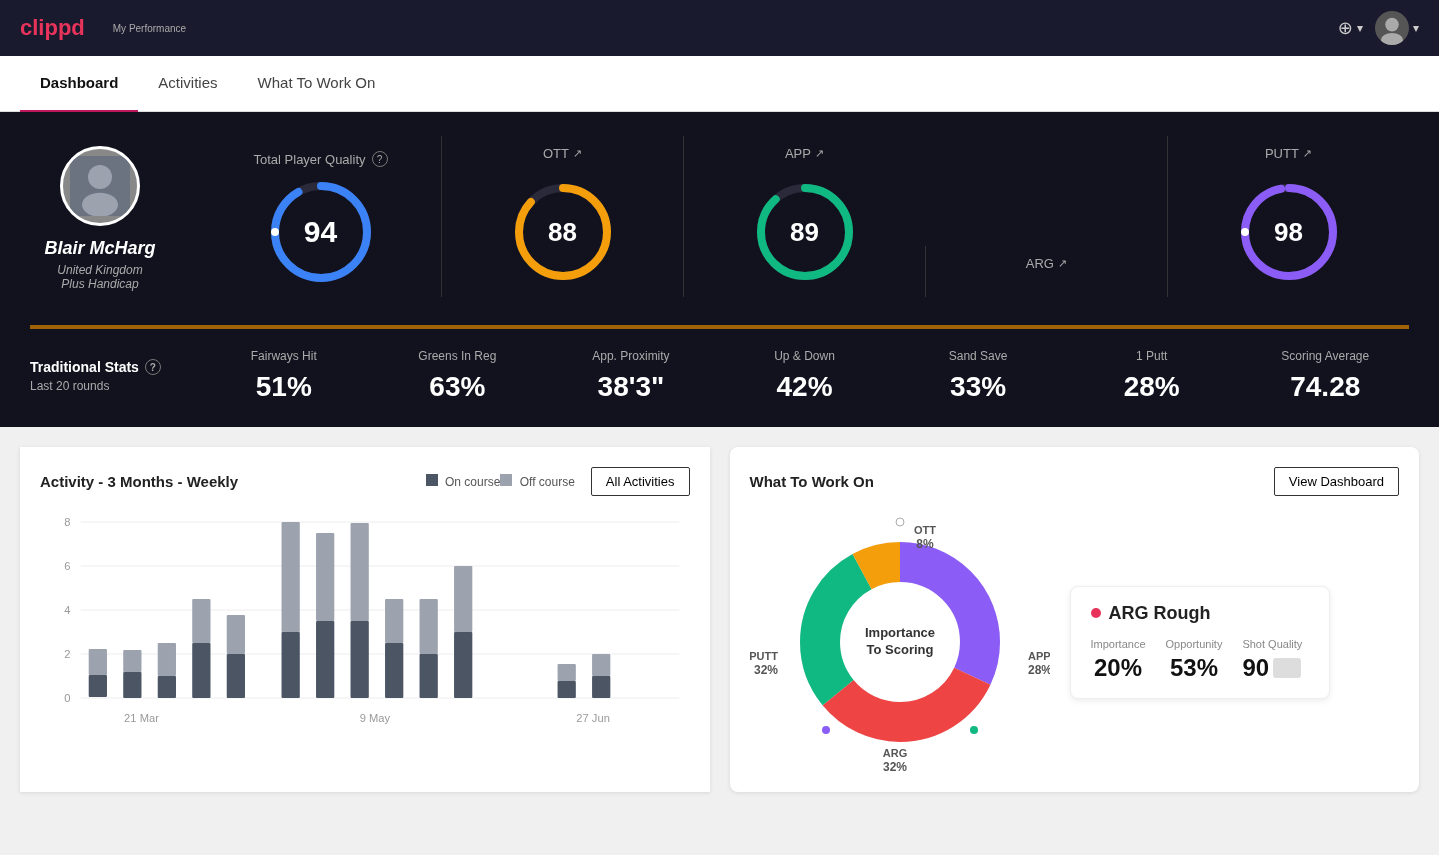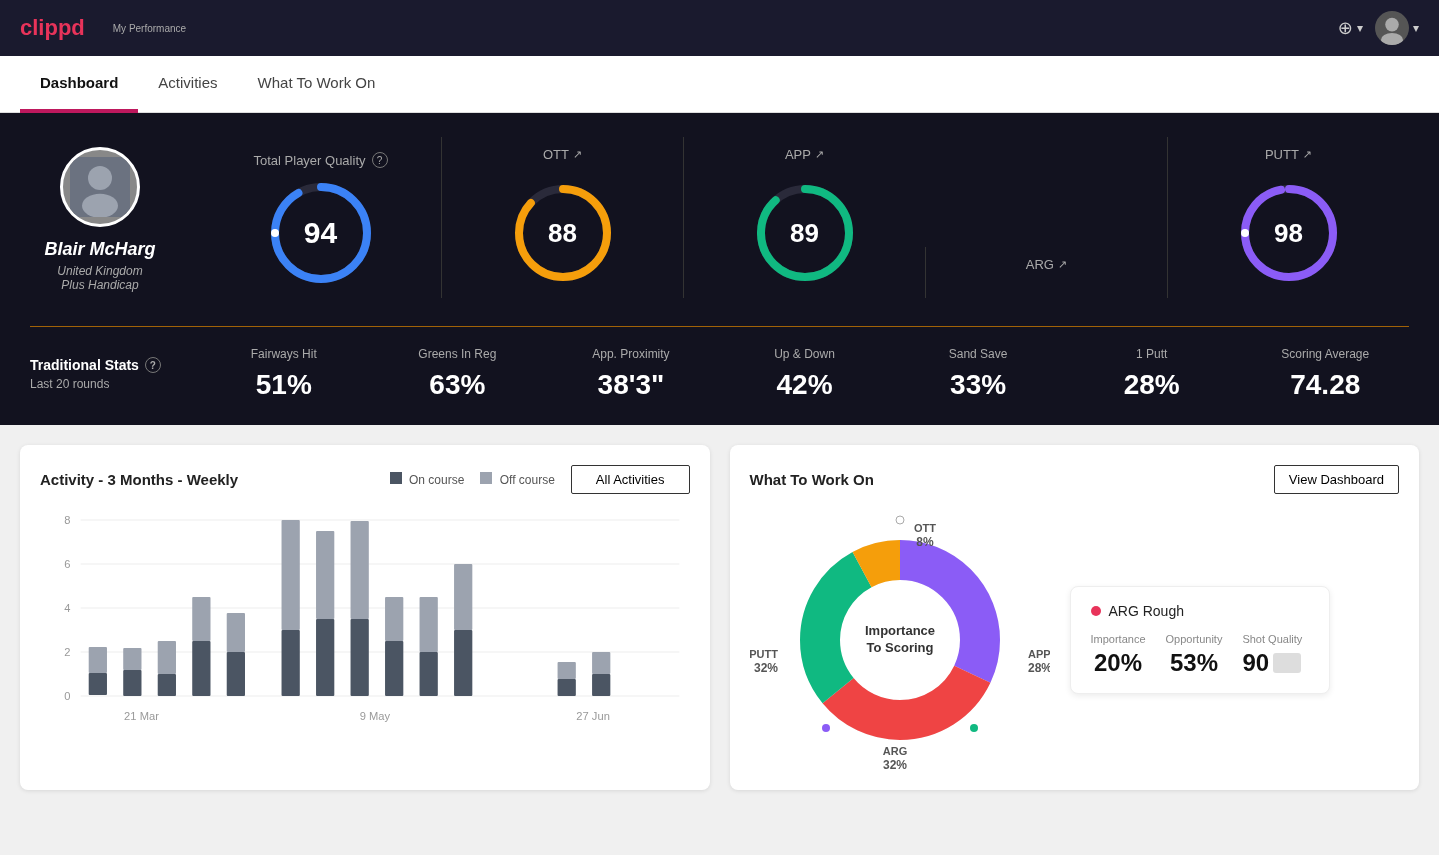--- a/index.html
+++ b/index.html
@@ -66,21 +66,21 @@
     .nav-tab {
       padding: 18px 20px;
       cursor: pointer;
       font-size: 15px;
       color: #444;
       border-bottom: 3px solid transparent;
       margin-bottom: -1px;
     }
     .nav-tab.active {
       color: #111;
-      border-bottom: 4px solid #be185d;
+      border-bottom: 2px solid #be185d;
       font-weight: 600;
     }
 
     
     .stats-section {
       background: #12121f;
       color: #fff;
       padding: 24px 30px;
     }
     .stats-top {
@@ -200,21 +200,21 @@
     .ring-value-sm {
       font-size: 26px;
     }
 
     
     .trad-stats {
       display: flex;
       align-items: center;
       margin-top: 28px;
       padding-top: 20px;
-      border-top: 1px solid #a16207;
+      border-top: 4px solid #a16207;
       gap: 30px;
     }
     .trad-label-group {
       min-width: 140px;
     }
     .trad-label {
       font-size: 14px;
       font-weight: 600;
       color: #fff;
       display: flex;
@@ -250,21 +250,21 @@
     
     .bottom-section {
       display: flex;
       gap: 20px;
       padding: 20px;
       background: #f0f0f0;
     }
     .chart-card {
       flex: 1;
       background: #fff;
-      border-radius: 8px;
+      border-radius: 0;
       padding: 20px;
       box-shadow: 0 1px 4px rgba(0,0,0,0.1);
     }
     .work-card {
       flex: 1;
       background: #fff;
       border-radius: 8px;
       padding: 20px;
       box-shadow: 0 1px 4px rgba(0,0,0,0.1);
     }
@@ -276,34 +276,33 @@
       margin-bottom: 16px;
     }
     .card-title {
       font-size: 15px;
       font-weight: 600;
       color: #222;
     }
     .legend {
       display: flex;
       align-items: flex-start;
-      gap: 16px;
       font-size: 12px;
       color: #555;
     }
     .legend-dot {
       width: 12px;
       height: 12px;
       display: inline-block;
       margin-right: 4px;
     }
     .all-activities-btn {
       border: 1px solid #333;
       background: #fff;
-      padding: 6px 24px;
+      padding: 6px 14px;
       font-size: 13px;
       cursor: pointer;
       border-radius: 2px;
     }
     .view-dashboard-btn {
       border: 1px solid #333;
       background: #fff;
       padding: 6px 14px;
       font-size: 13px;
       cursor: pointer;
@@ -332,22 +331,22 @@
       border: 1px solid #eee;
       border-radius: 8px;
       padding: 16px 20px;
       box-shadow: 0 2px 6px rgba(0,0,0,0.08);
       min-width: 260px;
     }
     .info-card-title {
       display: flex;
       align-items: center;
       gap: 8px;
-      font-size: 14px;
-      font-weight: 400;
+      font-size: 18px;
+      font-weight: 700;
       color: #222;
       margin-bottom: 14px;
     }
     .info-card-dot {
       width: 10px;
       height: 10px;
       border-radius: 50%;
       background: #e8335a;
     }
     .info-metrics {

